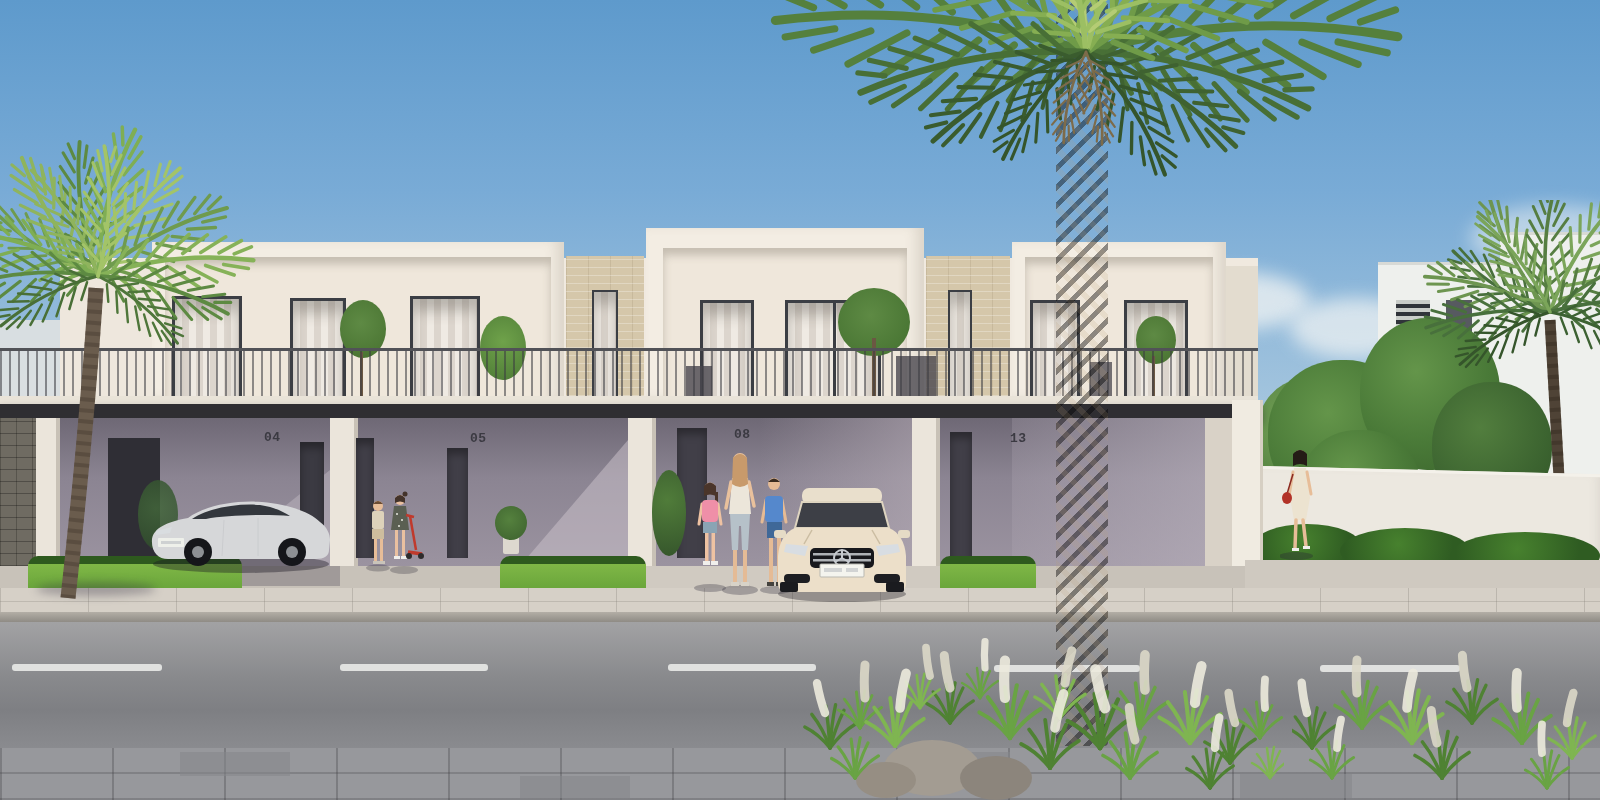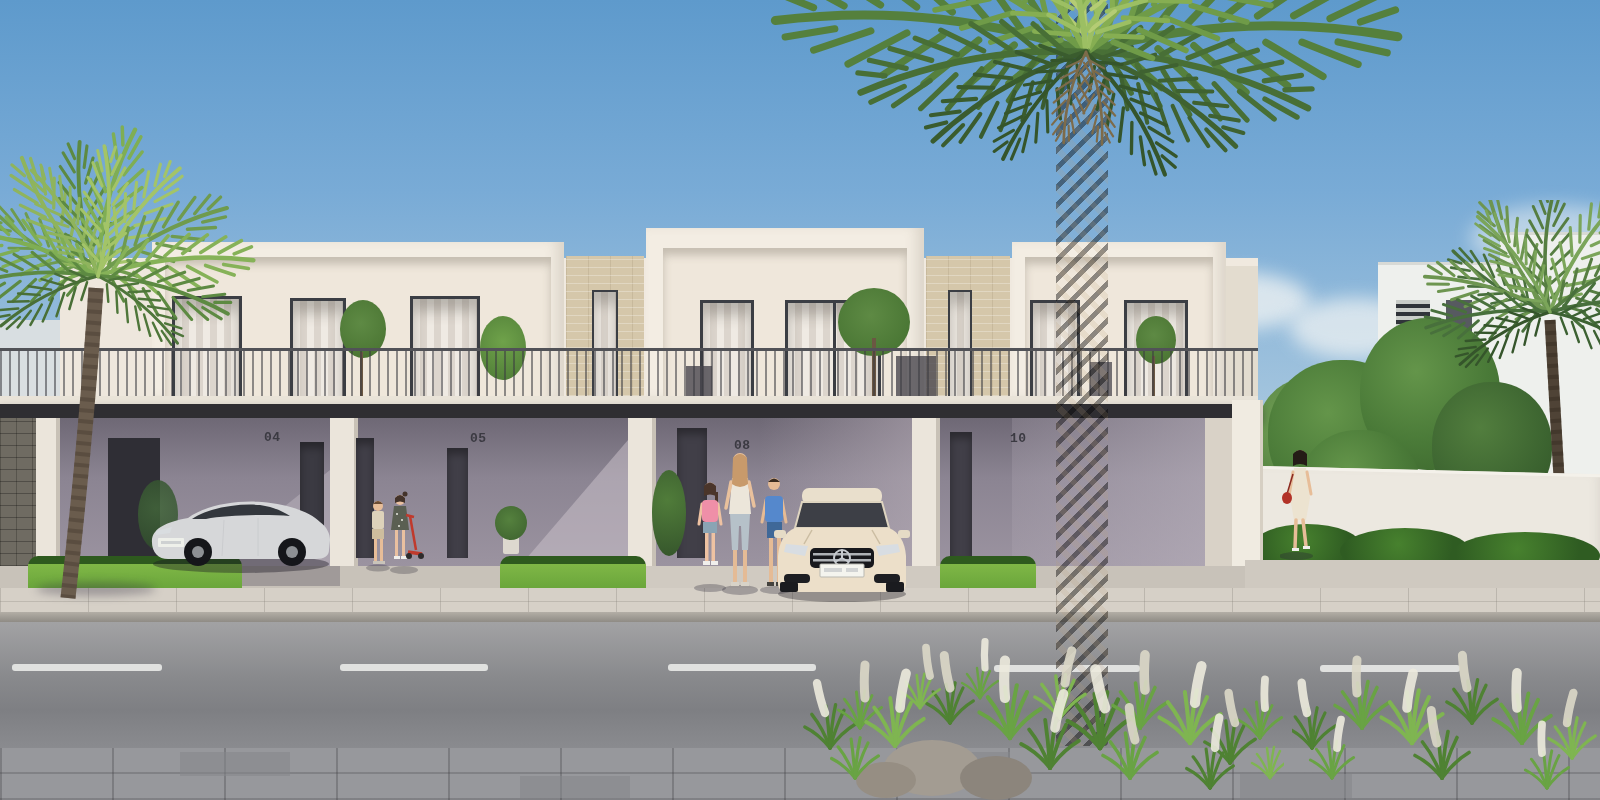--- a/index.html
+++ b/index.html
@@ -190,22 +190,22 @@
   <div class="a" style="left:1205px;top:418px;width:27px;height:148px;background:#d9d2c7"></div>
   <div class="a" style="left:1232px;top:400px;width:28px;height:188px;background:#f0ebe1;border-right:3px solid #d6cfc3"></div>
 
   <div class="a door" style="left:300px;top:442px;width:24px;height:112px;background:#3b3a42"></div>
   <div class="a door" style="left:356px;top:438px;width:18px;height:120px"></div>
   <div class="a door" style="left:447px;top:448px;width:21px;height:110px"></div>
   <div class="a door" style="left:677px;top:428px;width:30px;height:130px"></div>
   <div class="a door" style="left:950px;top:432px;width:22px;height:126px"></div>
   <div class="a hnum" style="left:264px;top:430px">04</div>
   <div class="a hnum" style="left:470px;top:431px">05</div>
-  <div class="a hnum" style="left:734px;top:438px">08</div>
-  <div class="a hnum" style="left:1010px;top:431px">10</div>
+  <div class="a hnum" style="left:734px;top:427px">08</div>
+  <div class="a hnum" style="left:1010px;top:431px">13</div>
 
   <div class="a blob" style="left:138px;top:480px;width:40px;height:70px;background:radial-gradient(circle at 45% 40%,#42663a,#2e4a2a);opacity:.85"></div>
   <div class="a" style="left:503px;top:534px;width:16px;height:20px;background:#ddd8cf;border-radius:2px"></div>
   <div class="a blob" style="left:495px;top:506px;width:32px;height:34px;background:radial-gradient(circle at 45% 40%,#55813e,#3c612e)"></div>
   <div class="a blob" style="left:652px;top:470px;width:34px;height:86px;background:radial-gradient(circle at 45% 35%,#507c3a,#35552b)"></div>
 
   <div class="a" style="left:0;top:566px;width:1258px;height:24px;background:#c8c2b9"></div>
   <div class="a" style="left:1245px;top:560px;width:355px;height:30px;background:#cfc9c0"></div>
   <div class="a" style="left:40px;top:566px;width:300px;height:20px;background:rgba(70,62,80,.30)"></div>
   <div class="a" style="left:640px;top:566px;width:300px;height:22px;background:#d0cac1"></div>

